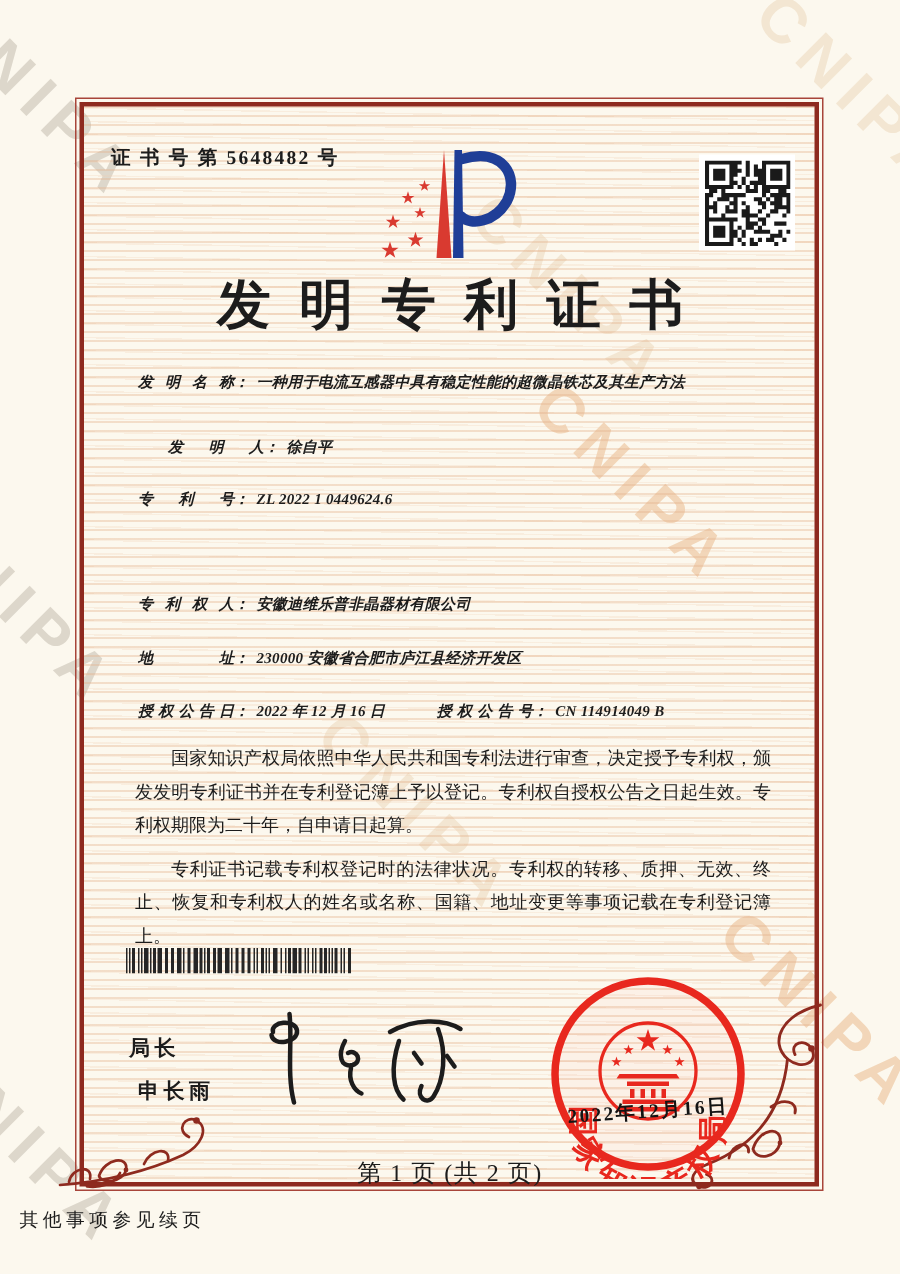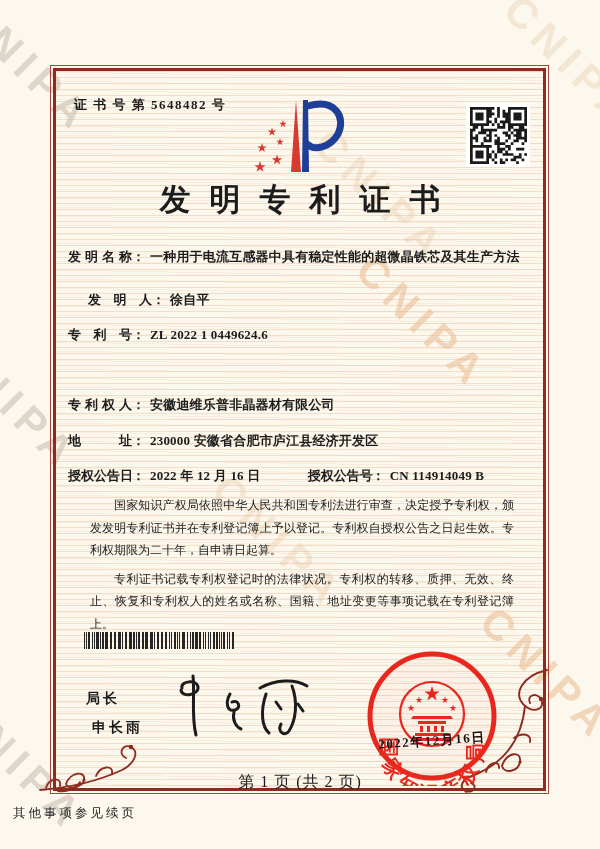--- a/index.html
+++ b/index.html
@@ -42,28 +42,28 @@
   .ornament{position:absolute;z-index:3;pointer-events:none;}
   .orn-left{left:36px;top:732px;}
   .orn-right{left:452px;top:666px;}
   
   .content{position:absolute;inset:0;z-index:4;}
   .cert-no{position:absolute;left:74px;top:96px;font-size:13px;font-weight:700;letter-spacing:1.5px;}
   .logo{position:absolute;left:250px;top:96px;}
   .qr{position:absolute;left:466px;top:103px;width:64px;height:64px;background:#fff;
       display:flex;align-items:center;justify-content:center;}
   .title{position:absolute;left:0;right:0;top:179px;text-align:center;
-      font-size:31px;font-weight:700;letter-spacing:19px;text-indent:19px;font-family:Liberation Mono, monospace;}
-  .row{position:absolute;left:68px;font-size:13px;font-weight:700;white-space:nowrap;}
+      font-size:36px;font-weight:700;letter-spacing:19px;text-indent:19px;font-family:Liberation Mono, monospace;}
+  .row{position:absolute;left:92px;font-size:10px;font-weight:700;white-space:nowrap;font-style:italic;}
   .lbl{display:inline-block;width:64px;text-align:justify;text-align-last:justify;vertical-align:baseline;}
   .colon{display:inline-block;margin-right:5px;}
   .val{letter-spacing:0.2px;}
   .r0{top:248px;} .r1{top:291px;margin-left:20px;} .r2{top:326px;} .r3{top:361px;}
   .r4{top:396px;} .r5{top:432px;} .r6{top:467px;}
-  .grp2{margin-left:44px;}
+  .grp2{margin-left:32px;}
   .paras{position:absolute;left:84px;top:488px;width:436px;
       font-size:12px;line-height:22.5px;text-align:justify;}
   .paras p{margin:6px;text-indent:2em;}
   .barcode{position:absolute;left:84px;top:632px;}
   .director-title{position:absolute;left:86px;top:690px;font-size:14px;font-weight:700;letter-spacing:3px;}
   .director-name{position:absolute;left:92px;top:719px;font-size:14px;font-weight:700;letter-spacing:3px;}
   .signature{position:absolute;left:168px;top:674px;}
   .seal{position:absolute;left:362px;top:646px;width:140px;height:140px;}
   .seal svg{mix-blend-mode:multiply;}
   .seal-date{position:absolute;left:-8px;top:86px;width:156px;text-align:center;

